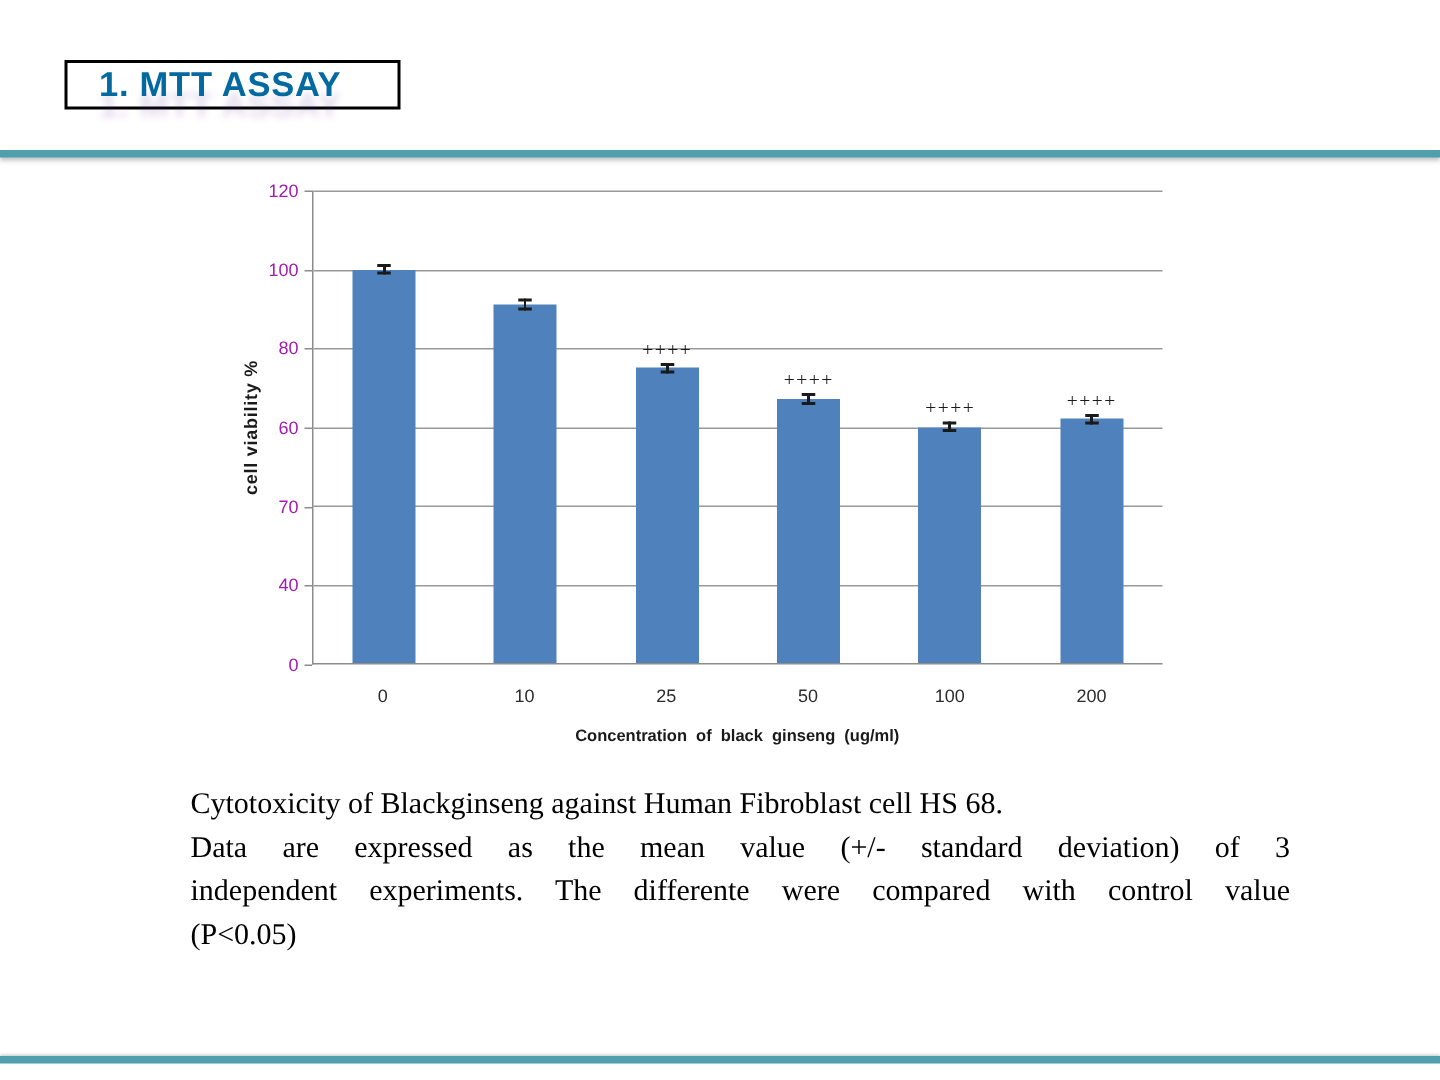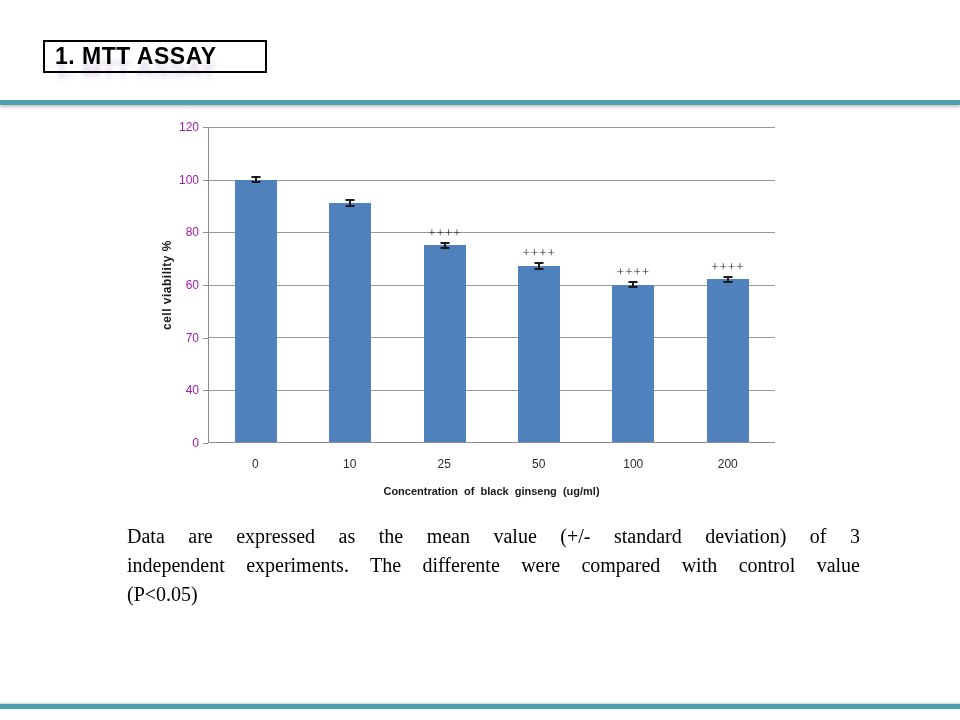--- a/index.html
+++ b/index.html
@@ -2,22 +2,22 @@
 <html><head>
 <meta charset="utf-8">
 <style>
   html,body{margin:0;padding:0;background:#fff;}
   .slide{position:relative;width:960px;height:720px;background:#ffffff;overflow:hidden;
          font-family:"Liberation Sans",sans-serif;}
 
   
   .title-box{position:absolute;left:43px;top:40px;width:224px;height:33px;
              background:#ffffff;border:2px solid #000;box-sizing:border-box;}
-  .title-text{display:block;padding-left:10px;line-height:29px;font-size:23px;font-weight:bold;
-              color:#000000;letter-spacing:0.5px;
+  .title-text{display:block;padding-left:21px;line-height:29px;font-size:23px;font-weight:bold;
+              color:#0369a1;letter-spacing:0.5px;
               text-shadow:0 14px 5px rgba(91,45,142,0.18);}
 
   
   .rule{position:absolute;left:0;width:960px;height:5px;background:#4f9fae;
         box-shadow:0 2px 3px rgba(120,120,120,0.45);}
   .rule.top{top:100px;}
   .rule.bottom{top:704px;box-shadow:0 -1px 2px rgba(120,120,120,0.35);}
 
   
   .plot{position:absolute;left:208px;top:127px;width:567px;height:316px;
@@ -119,20 +119,21 @@
       <div class="xlabel">0</div>
       <div class="xlabel">10</div>
       <div class="xlabel">25</div>
       <div class="xlabel">50</div>
       <div class="xlabel">100</div>
       <div class="xlabel">200</div>
     </div>
   <div class="x-title">Concentration  of  black  ginseng  (ug/ml)</div>
 
   <div class="caption">
+    <div>Cytotoxicity of Blackginseng against Human Fibroblast cell HS 68.</div>
     <div class="justify">Data are expressed as the mean value (+/- standard deviation) of 3</div>
     <div class="justify">independent experiments. The differente were compared with control value</div>
     <div>(P&lt;0.05)</div>
   </div>
 
   <div class="rule bottom"></div>
 
 </div>
 
 </body></html>

